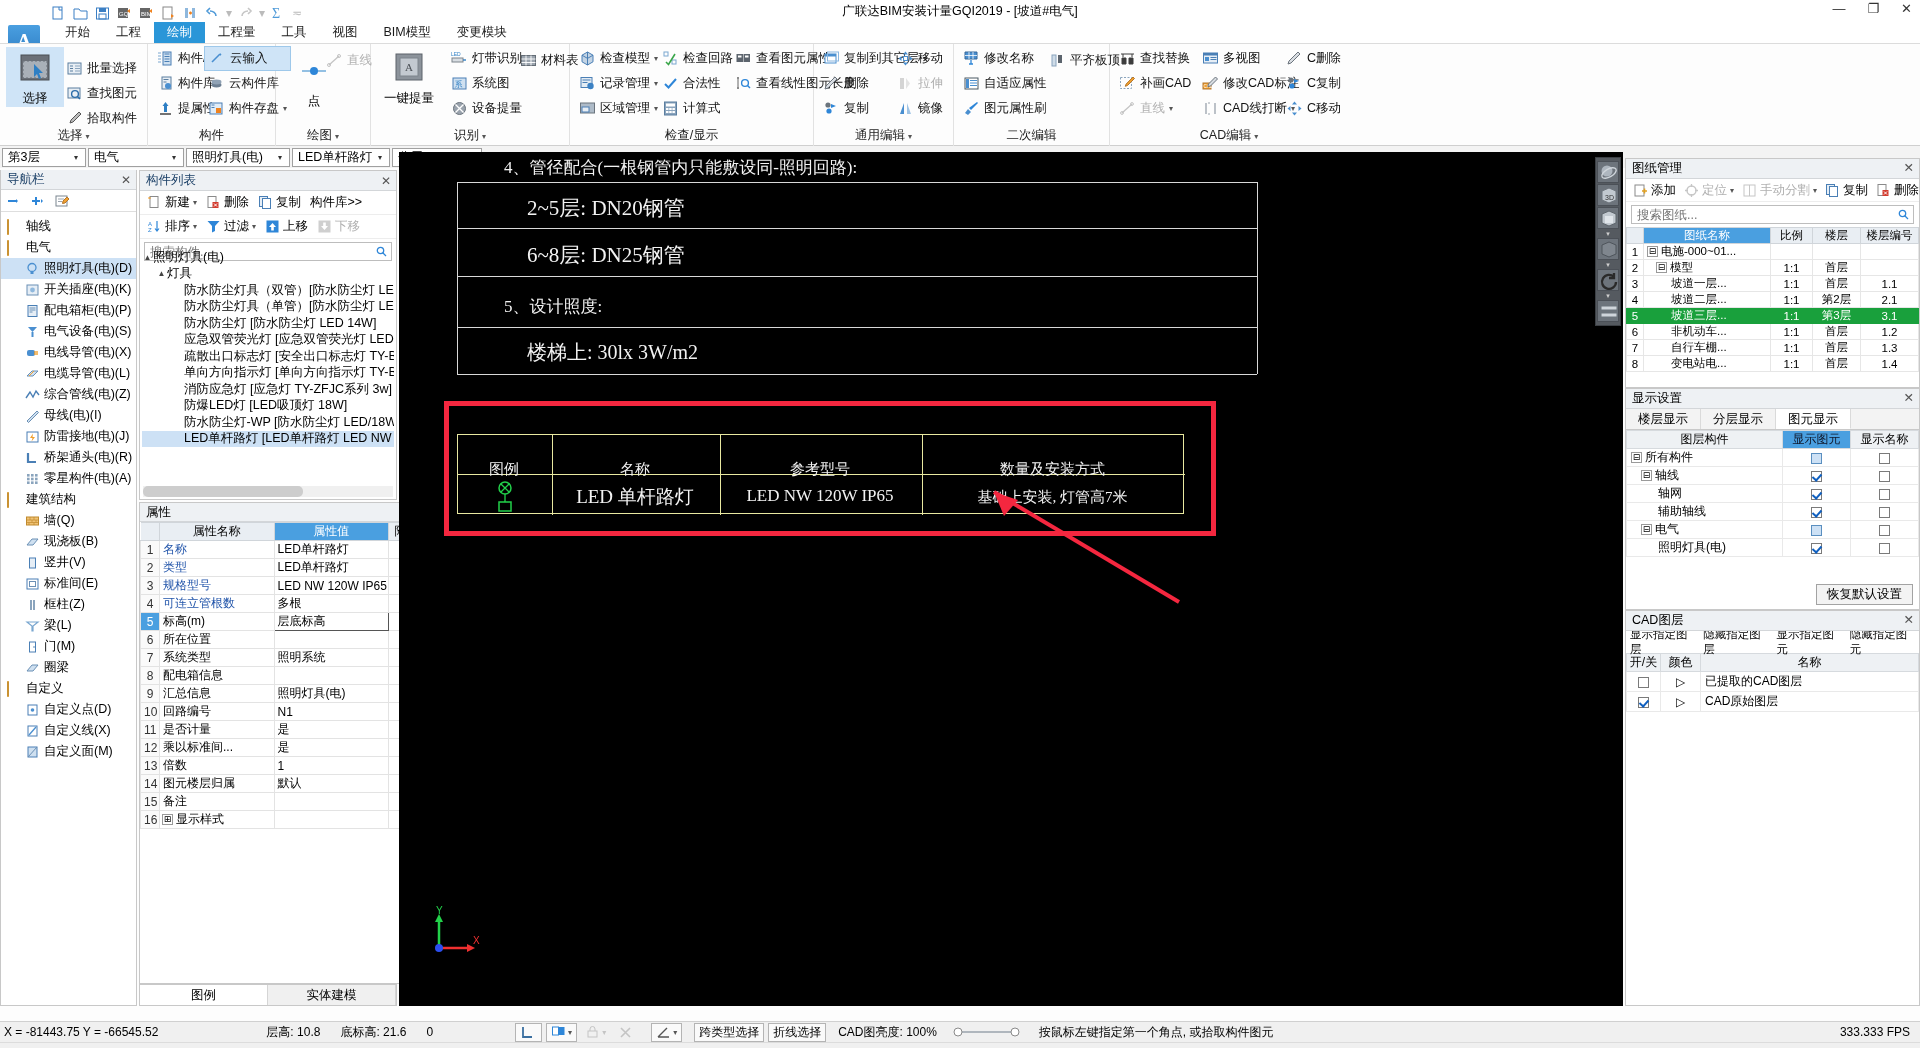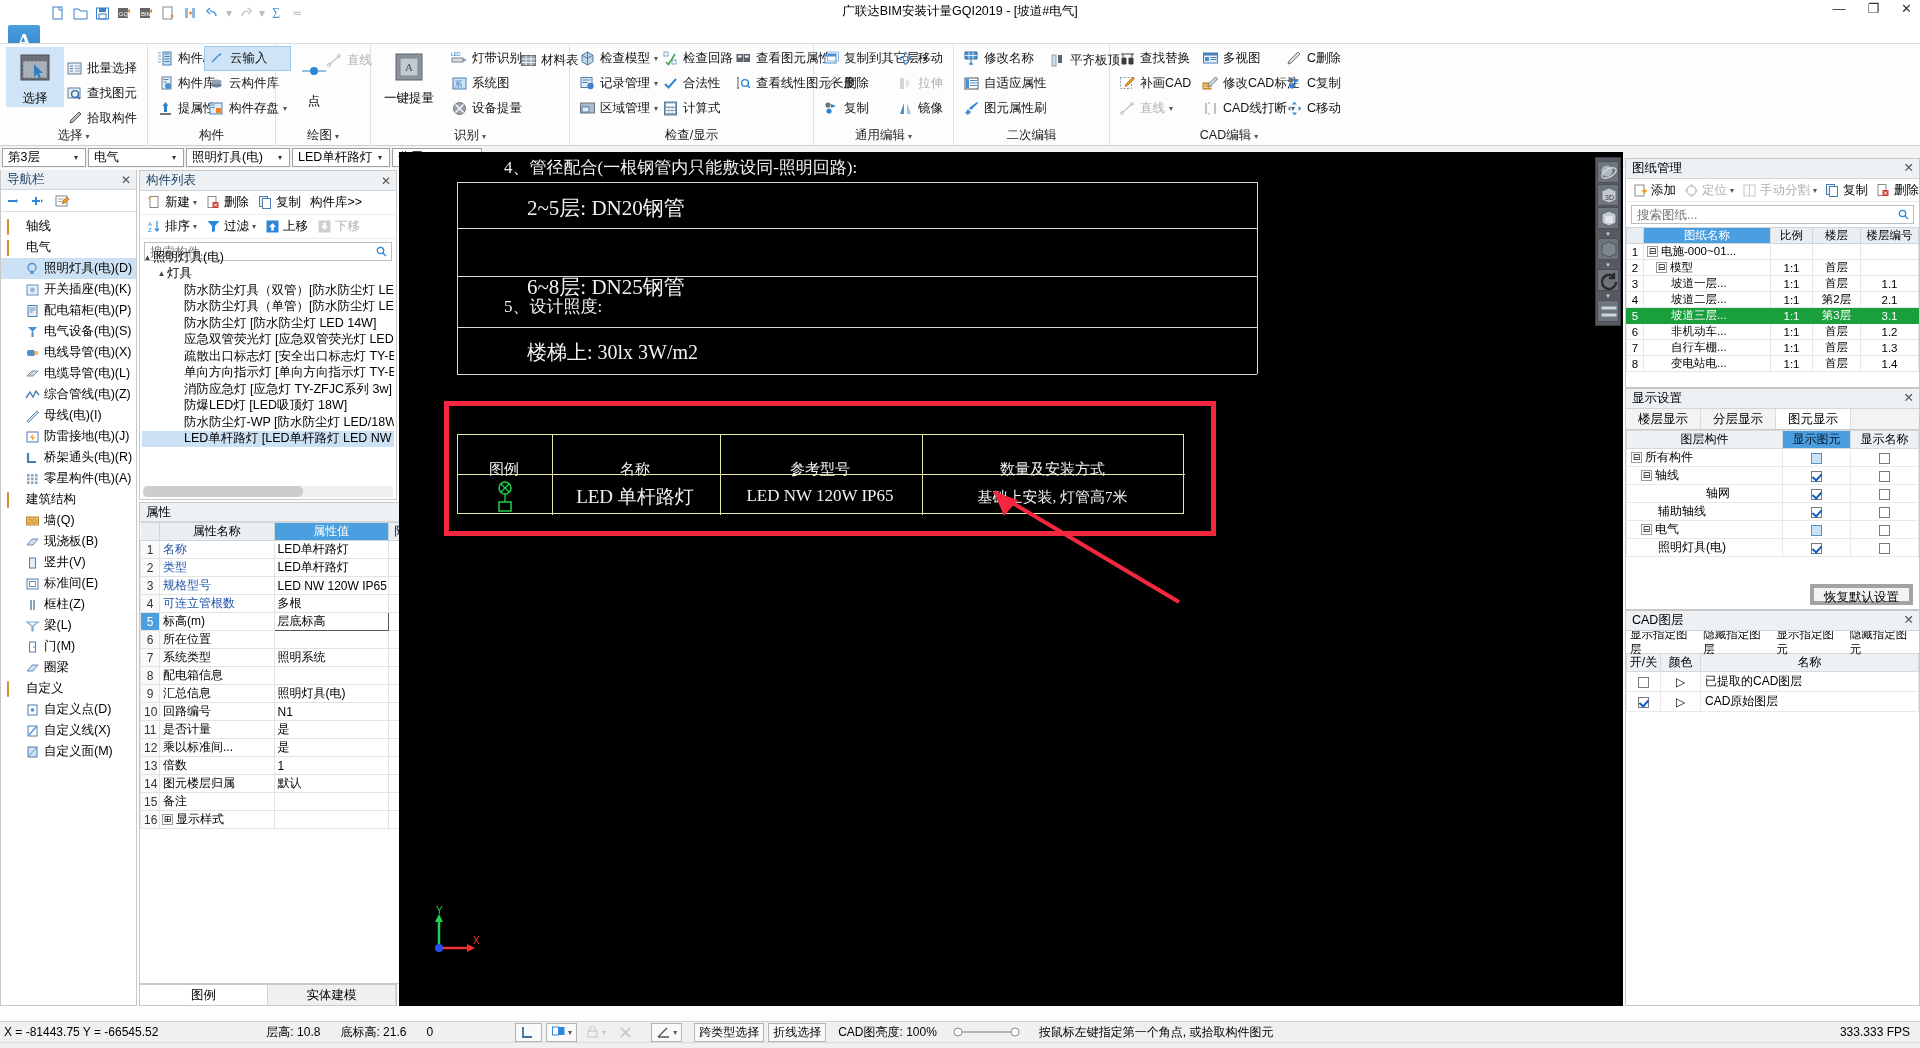--- a/index.html
+++ b/index.html
@@ -157,21 +157,21 @@
   .dtabs .dt.active { background:#fff; border-bottom:1px solid #fff; position:relative; top:0px; }
 
   .disp-tbl { width:100%; border-collapse:collapse; font-size:12px; table-layout:fixed; }
   .disp-tbl th { background:#eef1f4; border:1px solid #d6dade; height:17px; font-weight:normal; font-size:12px; }
   .disp-tbl th.hl { background:#4a9fe0; color:#0f172a; }
   .disp-tbl td { border:1px solid #e9e9e9; height:18px; padding:0 4px; white-space:nowrap; }
   .disp-tbl td.c { text-align:center; }
   .tw2 { display:inline-block; width:11px; height:11px; border:1px solid #9a9a9a; text-align:center; line-height:9px; font-size:9px; margin-right:3px; vertical-align:middle;}
 
   .btn-reset { position:absolute; right:6px; bottom:4px; height:21px; padding:0 10px; font-size:12.5px; background:#f3f3f3;
-               border:4px solid #a3a3a3; line-height:19px; cursor:default; }
+               border:1px solid #a3a3a3; line-height:19px; cursor:default; }
 
   .cadbtns { display:flex; height:22px; align-items:center; font-size:11.5px; }
   .cadbtns span { padding:0 4px; cursor:default; }
 
   .cad-tbl { width:100%; border-collapse:collapse; font-size:12px; table-layout:fixed; }
   .cad-tbl th { background:#eef1f4; border:1px solid #d6dade; height:17px; font-weight:normal; font-size:12px; }
   .cad-tbl td { border:1px solid #e9e9e9; height:20px; padding:0 4px; white-space:nowrap; }
   .cad-tbl td.c { text-align:center; }
 
   
@@ -264,20 +264,30 @@
     <span class="sep">▾</span>
     <span class="qi">
       <svg width="17" height="17" viewBox="0 0 17 17">
           <text x="2" y="13" font-size="14" fill="#4f9ad8" font-family="serif">Σ</text>
         </svg></span>
     <span class="sep">≂</span>
   </div>
 
   <div class="menubar">
     <div class="logo">A</div>
+    <div class="menutabs">
+      <div class="mt">开始</div>
+      <div class="mt">工程</div>
+      <div class="mt active">绘制</div>
+      <div class="mt">工程量</div>
+      <div class="mt">工具</div>
+      <div class="mt">视图</div>
+      <div class="mt">BIM模型</div>
+      <div class="mt">变更模块</div>
+    </div>
     <div class="topsearch">
       <input placeholder="搜索" style="">
     </div>
     <div class="uploadpill">
       <div class="cloud">
         <svg width="20" height="16" viewBox="0 0 20 16">
             <circle cx="7" cy="8" r="4.2" fill="#fff"></circle>
             <circle cx="13.5" cy="8" r="3.3" fill="#fff"></circle>
             <rect x="6.5" y="7" width="7" height="3" fill="#2196f3"></rect>
           </svg>
@@ -1163,21 +1173,21 @@
   </div>
 
   <div class="canvas">
     <div class="drawing">
 
       <div class="hline" style="left:58px; top:30px; width:800px;"></div>
       <div class="dwgtext" style="left:105px; top:4px; font-size:17px;">4、管径配合(一根钢管内只能敷设同-照明回路):</div>
       <div class="hline" style="left:58px; top:76px; width:800px;"></div>
       <div class="dwgtext" style="left:128px; top:42px; font-size:21px;">2~5层: DN20钢管</div>
       <div class="hline" style="left:58px; top:124px; width:800px;"></div>
-      <div class="dwgtext" style="left:128px; top:89px; font-size:21px;margin-top:32px;">6~8层: DN25钢管</div>
+      <div class="dwgtext" style="left:128px; top:89px; font-size:21px;">6~8层: DN25钢管</div>
       <div class="dwgtext" style="left:105px; top:143px; font-size:17px;">5、设计照度:</div>
       <div class="hline" style="left:58px; top:175px; width:800px;"></div>
       <div class="dwgtext" style="left:128px; top:187px; font-size:20px;">楼梯上:    30lx   3W/m2</div>
       <div class="hline" style="left:58px; top:222px; width:800px;"></div>
       <div class="vline" style="left:58px; top:30px; height:192px;"></div>
       <div class="vline" style="left:858px; top:30px; height:192px;"></div>
 
       <div class="redbox" style="left:45px; top:249px; width:772px; height:135px;"></div>
 
       <div class="legendtbl" style="left:58px; top:282px; width:727px; height:80px;">
@@ -1391,21 +1401,21 @@
             <td><span class="tw2">⊟</span><span>所有构件</span></td>
             <td class="c"><span class="cbx" style="background:#cde1f5;border-color:#5a8fc0;"></span></td>
             <td class="c"><span class="cbx"></span></td>
           </tr>
       <tr>
             <td style="padding-left:14px;"><span class="tw2">⊟</span><span>轴线</span></td>
             <td class="c"><span class="cbx on"></span></td>
             <td class="c"><span class="cbx"></span></td>
           </tr>
       <tr>
-            <td style="padding-left:31px;text-align:center;">轴网</td>
+            <td style="padding-left:31px;">轴网</td>
             <td class="c"><span class="cbx on"></span></td>
             <td class="c"><span class="cbx"></span></td>
           </tr>
       <tr>
             <td style="padding-left:31px;">辅助轴线</td>
             <td class="c"><span class="cbx on"></span></td>
             <td class="c"><span class="cbx"></span></td>
           </tr>
       <tr>
             <td style="padding-left:14px;"><span class="tw2">⊟</span><span>电气</span></td>

